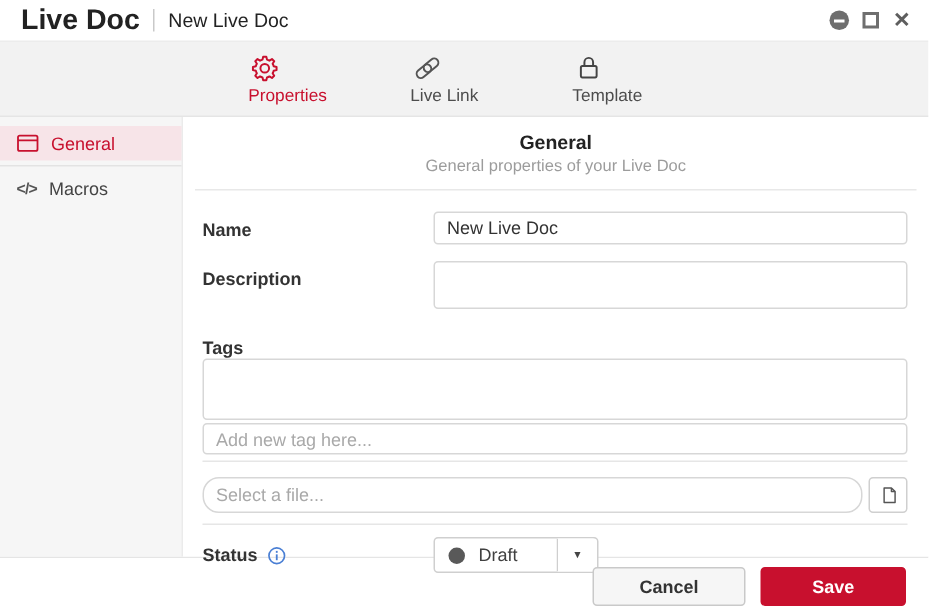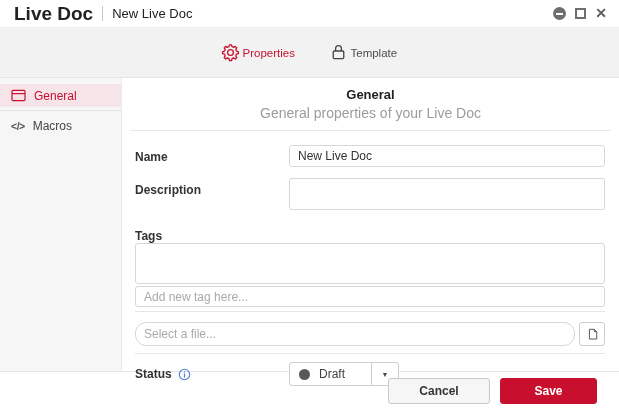--- a/index.html
+++ b/index.html
@@ -39,21 +39,21 @@
   .tabbar {
     height: 50px;
     background: #f2f2f2;
     border-bottom: 1px solid #e5e5e5;
     display: flex;
     justify-content: center;
     align-items: center;
     gap: 36px;
   }
   .tab {
-    display: flex; flex-direction: row; align-items: center;
+    display: flex; flex-direction: column; align-items: flex-start;
     width: 72px; gap: 2px; cursor: pointer;
   }
   .tab .tab-label { font-size: 11.5px; color: #4d4d4d; }
   .tab.active .tab-label { color: #C8102E; }
 
   
   .body { display: flex; height: 293px; }
   .sidebar {
     width: 122px;
     background: #f6f6f6;
@@ -72,21 +72,21 @@
   .code-glyph { font-size: 10.5px; color: #555; letter-spacing: -0.5px; font-weight: bold; }
 
   .content { flex: 1; background: #fff; display: flex; flex-direction: column; }
   .content-header {
     margin: 0 8px;
     padding-top: 9px; padding-bottom: 9px;
     border-bottom: 1px solid #e8e8e8;
     text-align: center;
   }
   .header-title { font-size: 13px; font-weight: bold; color: #222; }
-  .header-sub { font-size: 14px; color: #9c9c9c; margin-top: 3px; }
+  .header-sub { font-size: 11px; color: #9c9c9c; margin-top: 3px; }
 
   
   .form { flex: 1; padding: 14px 14px 0 13px; }
   .row { display: flex; }
   .row .label-col {
     width: 154px; flex-shrink: 0;
     font-weight: bold; color: #333;
     padding-top: 5px;
     display: flex; align-items: flex-start; gap: 6px;
   }
@@ -146,21 +146,21 @@
     color: #444; font-size: 7px; background: #fff;
     border-radius: 0 3px 3px 0;
   }
 
   
   .footer {
     height: 38px;
     border-top: 1px solid #e5e5e5;
     background: #fff;
     display: flex; align-items: center; justify-content: flex-end;
-    gap: 10px; padding: 0 22px;
+    gap: 10px; padding: 0 15px;
   }
   .btn {
     height: 26px; border-radius: 3px;
     font-family: "Liberation Sans", sans-serif;
     font-size: 12px; font-weight: bold; cursor: pointer;
   }
   .btn-cancel { width: 102px; background: #f6f6f6; border: 1px solid #c9c9c9; color: #333; }
   .btn-save { width: 97px; background: #C8102E; border: 1px solid #C8102E; color: #fff; }
 
   .info-icon { margin-top: 1px; }
@@ -185,20 +185,31 @@
   <div class="tab active">
     <span>
       <svg width="21" height="21" viewBox="0 0 24 24" fill="none" stroke="#C8102E" stroke-width="1.5" stroke-linejoin="round">
         <path d="M10.8 3.2h2.4l.5 2.2a7 7 0 0 1 1.9.8l1.9-1.2 1.7 1.7-1.2 1.9a7 7 0 0 1 .8 1.9l2.2.5v2.4l-2.2.5a7 7 0 0 1-.8 1.9l1.2 1.9-1.7 1.7-1.9-1.2a7 7 0 0 1-1.9.8l-.5 2.2h-2.4l-.5-2.2a7 7 0 0 1-1.9-.8l-1.9 1.2-1.7-1.7 1.2-1.9a7 7 0 0 1-.8-1.9l-2.2-.5v-2.4l2.2-.5a7 7 0 0 1 .8-1.9L4.8 6.7l1.7-1.7 1.9 1.2a7 7 0 0 1 1.9-.8z"></path>
         <circle cx="12" cy="12" r="3.3"></circle>
       </svg>
     </span>
     <span class="tab-label">Properties</span>
   </div>
 
+  <div class="tab">
+    <span>
+      <svg width="22" height="21" viewBox="0 0 24 24" fill="none" stroke="#555" stroke-width="1.5">
+        <g transform="rotate(-40 12 12)">
+          <rect x="2.2" y="8.8" width="12.5" height="6.4" rx="3.2"></rect>
+          <rect x="9.3" y="8.8" width="12.5" height="6.4" rx="3.2"></rect>
+        </g>
+      </svg>
+    </span>
+    <span class="tab-label">Live Link</span>
+  </div>
 
   <div class="tab">
     <span>
       <svg width="21" height="21" viewBox="0 0 24 24" fill="none" stroke="#444" stroke-width="1.5" stroke-linejoin="round">
         <rect x="6" y="10.3" width="12" height="8.7" rx="1.2"></rect>
         <path d="M8.7 10.3V7.4a3.3 3.3 0 0 1 6.6 0v2.9"></path>
       </svg>
     </span>
     <span class="tab-label">Template</span>
   </div>

